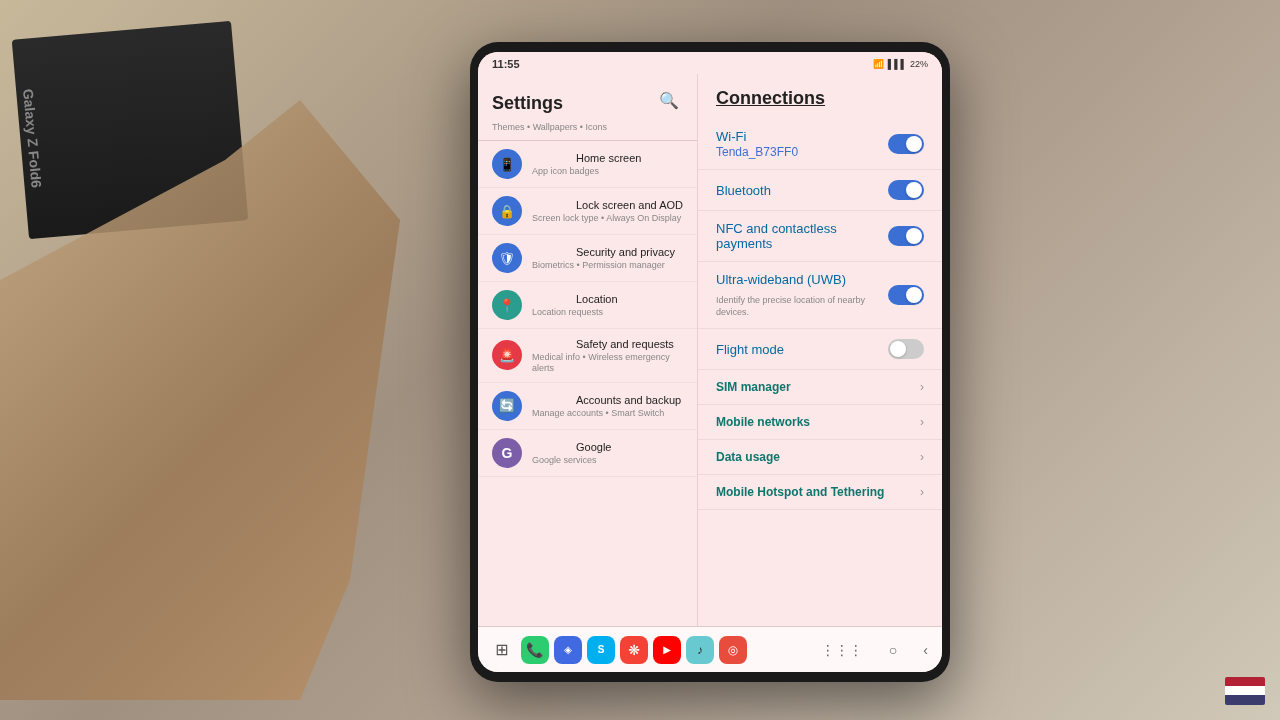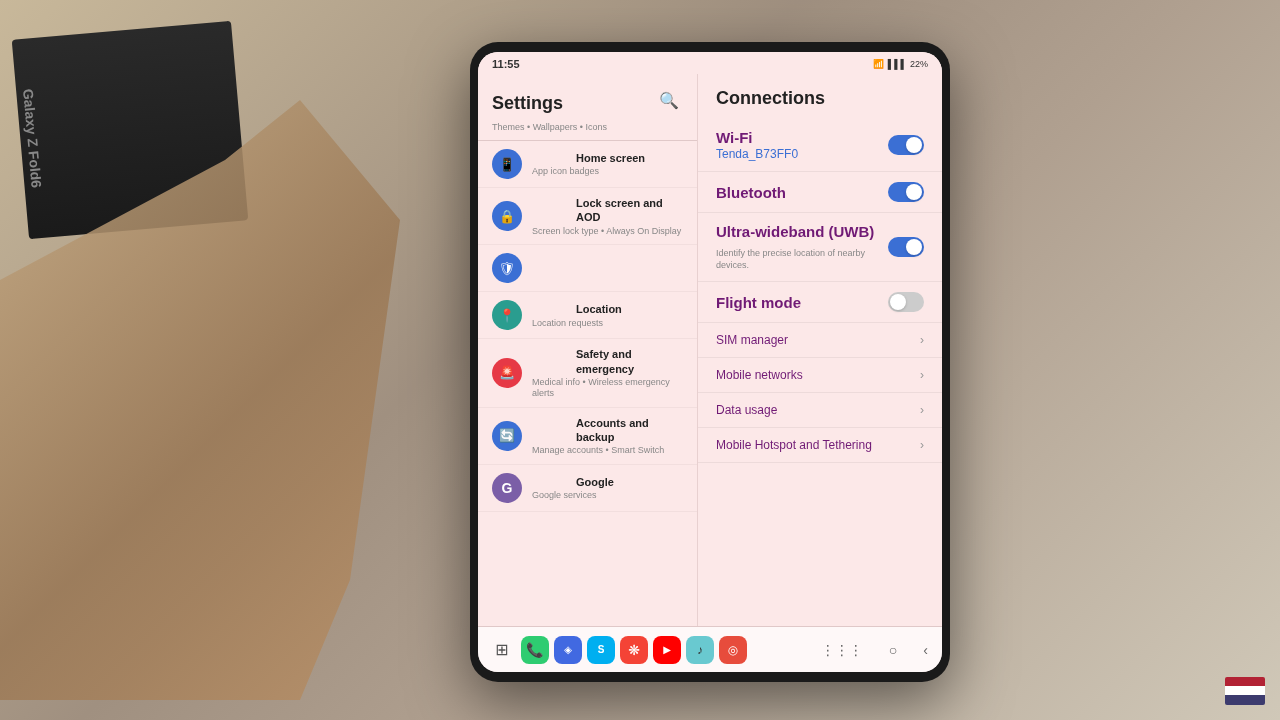--- a/index.html
+++ b/index.html
@@ -143,21 +143,21 @@
     .icon-teal { background: #2a9d8f; }
     .icon-red { background: #e63946; }
     .icon-purple { background: #7b5ea7; }
 
     .item-text {
       flex: 1;
     }
 
     .item-title {
       font-size: 11px;
-      font-weight: 700;
+      font-weight: 400;
       color: #222;
       line-height: 1.3;
       padding-left: 44px;
     }
 
     .item-subtitle {
       font-size: 9px;
       color: #888;
       line-height: 1.2;
       margin-top: 1px;
@@ -169,38 +169,39 @@
       background: #fce8e8;
       overflow-y: auto;
       padding: 8px 0;
     }
 
     .connections-title {
       font-size: 18px;
       font-weight: 700;
       color: #222;
       padding: 6px 18px 10px;
+      text-decoration: underline;
     }
 
     .connection-item {
       display: flex;
       align-items: center;
       padding: 10px 18px;
       border-bottom: 1px solid rgba(0,0,0,0.06);
       cursor: pointer;
     }
 
     .connection-item-text {
       flex: 1;
     }
 
     .connection-name {
-      font-size: 15px;
-      font-weight: 700;
-      color: #701a75;
+      font-size: 13px;
+      font-weight: 400;
+      color: #0369a1;
     }
 
     .connection-sub {
       font-size: 12px;
       color: #3b6fd4;
       margin-top: 1px;
     }
 
     .connection-desc {
       font-size: 9px;
@@ -341,22 +342,22 @@
     .connection-item-notoggle {
       display: flex;
       align-items: center;
       padding: 10px 18px;
       border-bottom: 1px solid rgba(0,0,0,0.06);
       cursor: pointer;
     }
 
     .connection-item-notoggle .connection-name {
       font-size: 12px;
-      font-weight: 400;
-      color: #701a75;
+      font-weight: 700;
+      color: #0f766e;
     }
   </style>
 </head>
 <body>
 
 <div class="bg-scene"></div>
 
 <div class="book-area">
   <div class="book-text">Galaxy Z Fold6</div>
 </div>
@@ -400,34 +401,38 @@
         <div class="settings-item">
           <div class="item-icon icon-blue">🔒</div>
           <div class="item-text">
             <div class="item-title">Lock screen and AOD</div>
             <div class="item-subtitle">Screen lock type • Always On Display</div>
           </div>
         </div>
 
         <div class="settings-item">
           <div class="item-icon icon-blue">🛡</div>
+          <div class="item-text">
+            <div class="item-title">Security and privacy</div>
+            <div class="item-subtitle">Biometrics • Permission manager</div>
+          </div>
         </div>
 
         <div class="settings-item">
           <div class="item-icon icon-teal">📍</div>
           <div class="item-text">
             <div class="item-title">Location</div>
             <div class="item-subtitle">Location requests</div>
           </div>
         </div>
 
         <div class="settings-item">
           <div class="item-icon icon-red">🚨</div>
           <div class="item-text">
-            <div class="item-title">Safety and emergency</div>
+            <div class="item-title">Safety and requests</div>
             <div class="item-subtitle">Medical info • Wireless emergency alerts</div>
           </div>
         </div>
 
         <div class="settings-item">
           <div class="item-icon icon-blue">🔄</div>
           <div class="item-text">
             <div class="item-title">Accounts and backup</div>
             <div class="item-subtitle">Manage accounts • Smart Switch</div>
           </div>
@@ -453,20 +458,26 @@
           <div class="toggle toggle-on"></div>
         </div>
 
         <div class="connection-item">
           <div class="connection-item-text">
             <div class="connection-name">Bluetooth</div>
           </div>
           <div class="toggle toggle-on"></div>
         </div>
 
+        <div class="connection-item">
+          <div class="connection-item-text">
+            <div class="connection-name">NFC and contactless payments</div>
+          </div>
+          <div class="toggle toggle-on"></div>
+        </div>
 
         <div class="connection-item">
           <div class="connection-item-text">
             <div class="connection-name">Ultra-wideband (UWB)</div>
             <div class="connection-desc">Identify the precise location of nearby devices.</div>
           </div>
           <div class="toggle toggle-on"></div>
         </div>
 
         <div class="connection-item">

